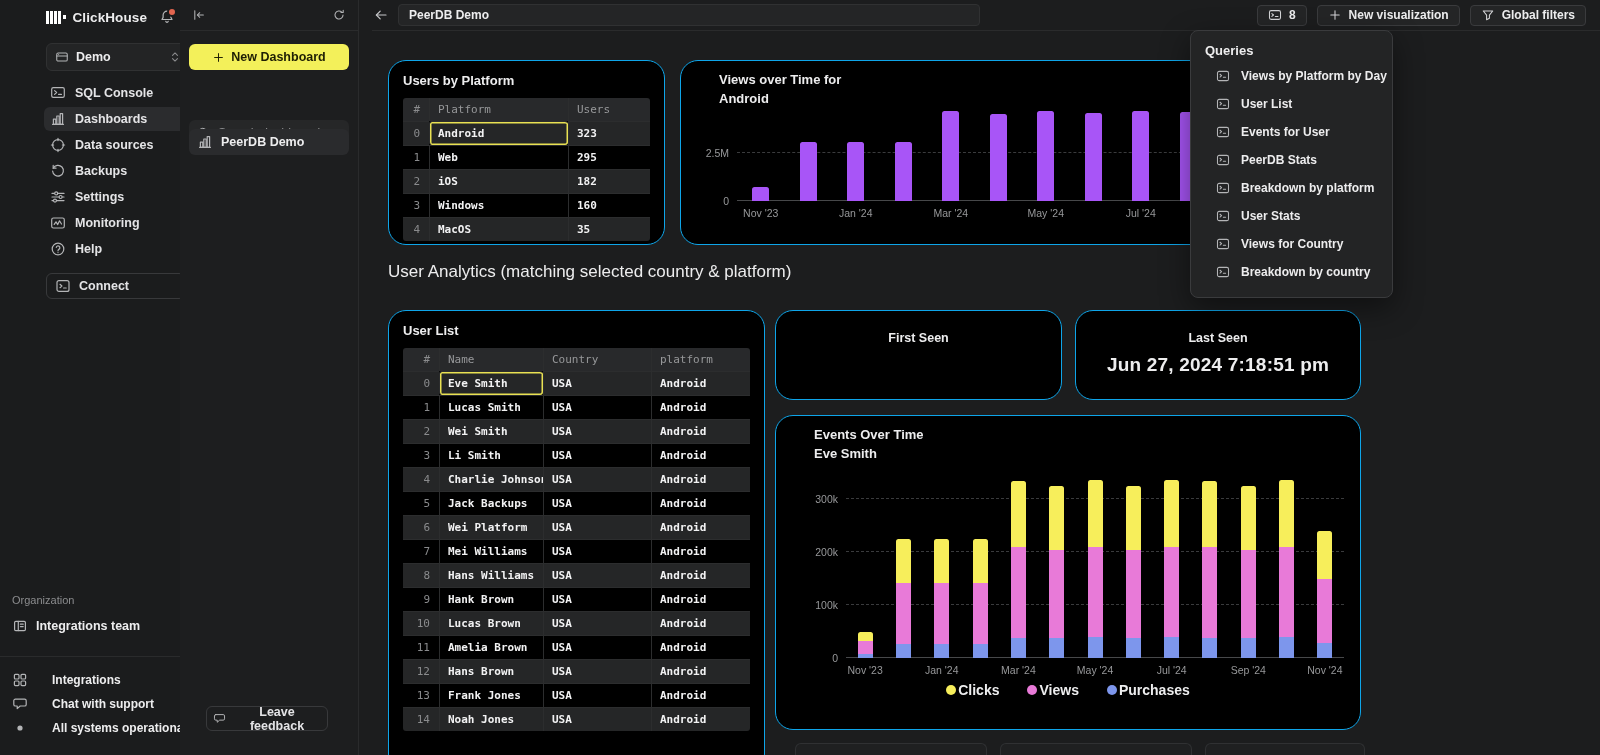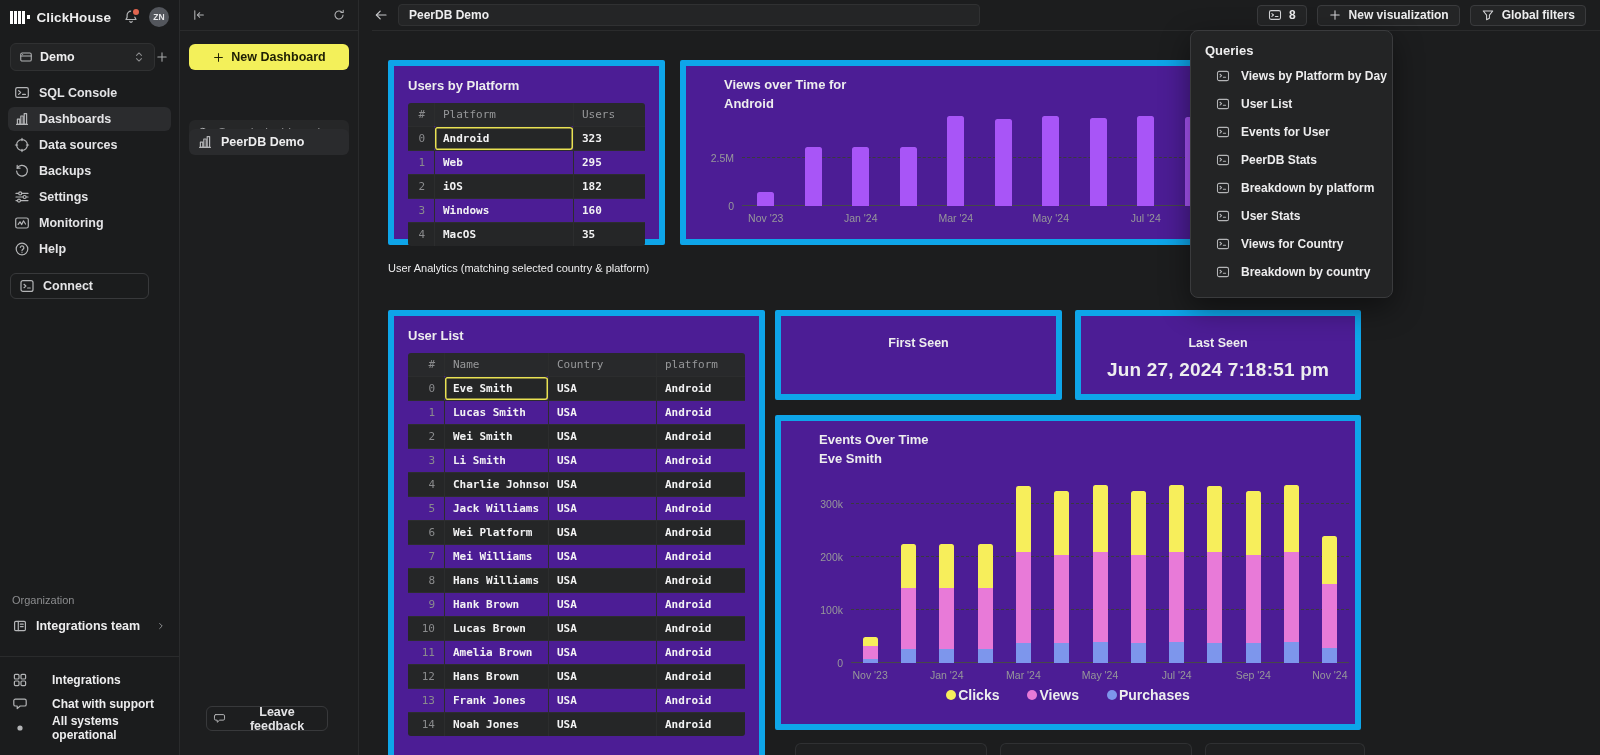--- a/index.html
+++ b/index.html
@@ -1,21 +1,21 @@
 <!DOCTYPE html>
 <html><head>
 <meta charset="utf-8">
 <style>
   html,body{margin:0;padding:0;background:#111;overflow:hidden;}
   .stage{position:relative;width:1600px;height:755px;background:#1c1d1e;overflow:hidden;
          font-family:"Liberation Sans",sans-serif;color:#ededee;-webkit-font-smoothing:antialiased;}
   .icon{display:inline-flex;width:16px;height:16px;color:#b4b5b7;flex:0 0 auto;}
   .icon svg{width:100%;height:100%;stroke:currentColor;fill:none;stroke-width:1.2;stroke-linecap:round;stroke-linejoin:round;}
   
-  .sidebar{position:absolute;left:0;top:0;width:179px;height:755px;background:#1b1c1d;border-right:1px solid #2a2b2c;}
+  .sidebar{position:absolute;left:0;top:0;width:179px;height:755px;background:#1b1c1d;border-right:1px solid #2a2b2c;padding-left:36px;}
   .sb-header{display:flex;align-items:center;height:34px;padding:0 10px;}
   .logo{display:flex;align-items:center;gap:1.5px;margin-right:7px;}
   .logo .bar{width:2.5px;height:13px;background:#fff;}
   .logo .nub{width:2.5px;height:4px;background:#fff;margin-left:1px;}
   .brand{font-weight:bold;font-size:13.5px;letter-spacing:.1px;}
   .sb-sp{flex:1}
   .bell{position:relative;width:16px;height:16px;color:#c2c3c5;}
   .bell .dot{position:absolute;top:-2px;right:-2px;width:6px;height:6px;border-radius:50%;background:#e2654f;border:2px solid #1b1c1d;box-sizing:content-box;}
   .avatar{width:20px;height:20px;border-radius:50%;background:#53565c;display:flex;align-items:center;justify-content:center;
           font-size:8.5px;font-weight:bold;color:#e8e8ea;margin-left:10px;}
@@ -58,21 +58,21 @@
   .main{position:absolute;left:358px;top:0;width:1242px;height:755px;}
   .topbar{height:30px;display:flex;align-items:center;padding:0 8px;}
   .back{width:22px;height:16px;color:#c6c7c9;cursor:pointer;margin:0 6px 0 4px;}
   .title-input{width:560px;height:20px;background:#242526;border:1px solid #303132;border-radius:4px;color:#ededee;font-size:12px;
                font-weight:600;padding:0 10px;font-family:inherit;outline:none;}
   .topbar-right{margin-left:auto;display:flex;gap:10px;padding-right:6px;}
   .tb-btn{height:21px;display:flex;align-items:center;gap:7px;border:1px solid #3a3b3d;background:#242526;border-radius:4px;
           padding:0 10px;font-size:12px;font-weight:600;color:#ededee;cursor:pointer;font-family:inherit;}
   .tb-btn .icon{width:14px;height:14px;color:#d5d6d8;}
   .canvas-line{position:absolute;left:14px;right:0;top:30px;border-top:1px solid #2a2b2c;}
-  .card{position:absolute;background:#4c1d95;border:6px solid #0ea5e9;border-radius:2px;box-sizing:border-box;}
+  .card{position:absolute;background:#000000;border:1px solid #0ea5e9;border-radius:18px;box-sizing:border-box;}
   .panel-title{font-size:13px;font-weight:bold;}
   
   .dtable{margin-top:10px;display:grid;font-family:"DejaVu Sans Mono",monospace;font-size:11px;border-radius:3px;overflow:hidden;}
   .tc{display:flex;align-items:center;height:24px;padding:0 8px;border-top:1px solid #2c2d2e;box-sizing:border-box;white-space:nowrap;overflow:hidden;}
   .tc.hdr{background:#28292b;color:#97989a;border-top:none;height:23px;}
   .tc.num{color:#8a8b8d;justify-content:flex-end;padding-right:9px;}
   .tc.colb{border-left:1px solid #2c2d2e;}
   .tc.val{font-weight:bold;color:#f2f2f3;}
   .tc.alt{background:#252627;}
   .tc.sel{box-shadow:inset 0 0 0 1.5px #e9e153;border-radius:3px;}
@@ -94,21 +94,21 @@
   .xlab{flex:1;text-align:center;font-size:10.5px;color:#97989a;white-space:nowrap;}
   #first-card{left:417px;top:310px;width:287px;height:90px;text-align:center;}
   #last-card{left:717px;top:310px;width:286px;height:90px;text-align:center;}
   .seen-label{font-size:12.5px;font-weight:bold;margin-top:20px;}
   .seen-value{font-size:19px;font-weight:bold;margin-top:9px;letter-spacing:.2px;}
   #events-panel{left:417px;top:415px;width:586px;height:315px;}
   #events-plot{left:70px;top:52px;width:498px;height:190px;}
   .legend{position:absolute;left:0;right:0;top:266px;display:flex;justify-content:center;gap:28px;}
   .lg-item{display:flex;align-items:center;gap:2px;font-size:14px;font-weight:bold;cursor:pointer;}
   .lg-dot{width:10px;height:10px;border-radius:50%;}
-  .analytics-label{position:absolute;left:30px;top:262px;font-size:11px;color:#ededee;}
+  .analytics-label{position:absolute;left:30px;top:262px;font-size:17px;color:#ededee;}
   
   .queries{position:absolute;left:832px;top:30px;width:203px;height:268px;background:#232425;border:1px solid #3a3b3d;border-radius:8px;
            box-shadow:0 10px 30px rgba(0,0,0,.45);padding:12px 0 8px;z-index:5;box-sizing:border-box;}
   .q-title{font-size:13px;font-weight:bold;padding:0 14px 4px;}
   .q-item{display:flex;align-items:center;gap:10px;height:28px;padding:0 10px 0 24px;font-size:12px;font-weight:600;cursor:pointer;white-space:nowrap;}
   .q-item .icon{width:16px;height:14px;}
   .partial{position:absolute;top:743px;height:14px;border:1px solid #303133;border-bottom:none;border-radius:6px 6px 0 0;background:#1f2021;}
   #pc1{left:437px;width:190px;} #pc2{left:642px;width:190px;} #pc3{left:847px;width:158px;}
 </style>
 </head>
@@ -579,21 +579,21 @@
           <div class="tc val colb alt">Android</div>
           <div class="tc num">3</div>
           <div class="tc val colb">Li Smith</div>
           <div class="tc val colb">USA</div>
           <div class="tc val colb">Android</div>
           <div class="tc num alt">4</div>
           <div class="tc val colb alt">Charlie Johnson</div>
           <div class="tc val colb alt">USA</div>
           <div class="tc val colb alt">Android</div>
           <div class="tc num">5</div>
-          <div class="tc val colb">Jack Williams</div>
+          <div class="tc val colb">Jack Backups</div>
           <div class="tc val colb">USA</div>
           <div class="tc val colb">Android</div>
           <div class="tc num alt">6</div>
           <div class="tc val colb alt">Wei Platform</div>
           <div class="tc val colb alt">USA</div>
           <div class="tc val colb alt">Android</div>
           <div class="tc num">7</div>
           <div class="tc val colb">Mei Williams</div>
           <div class="tc val colb">USA</div>
           <div class="tc val colb">Android</div>

